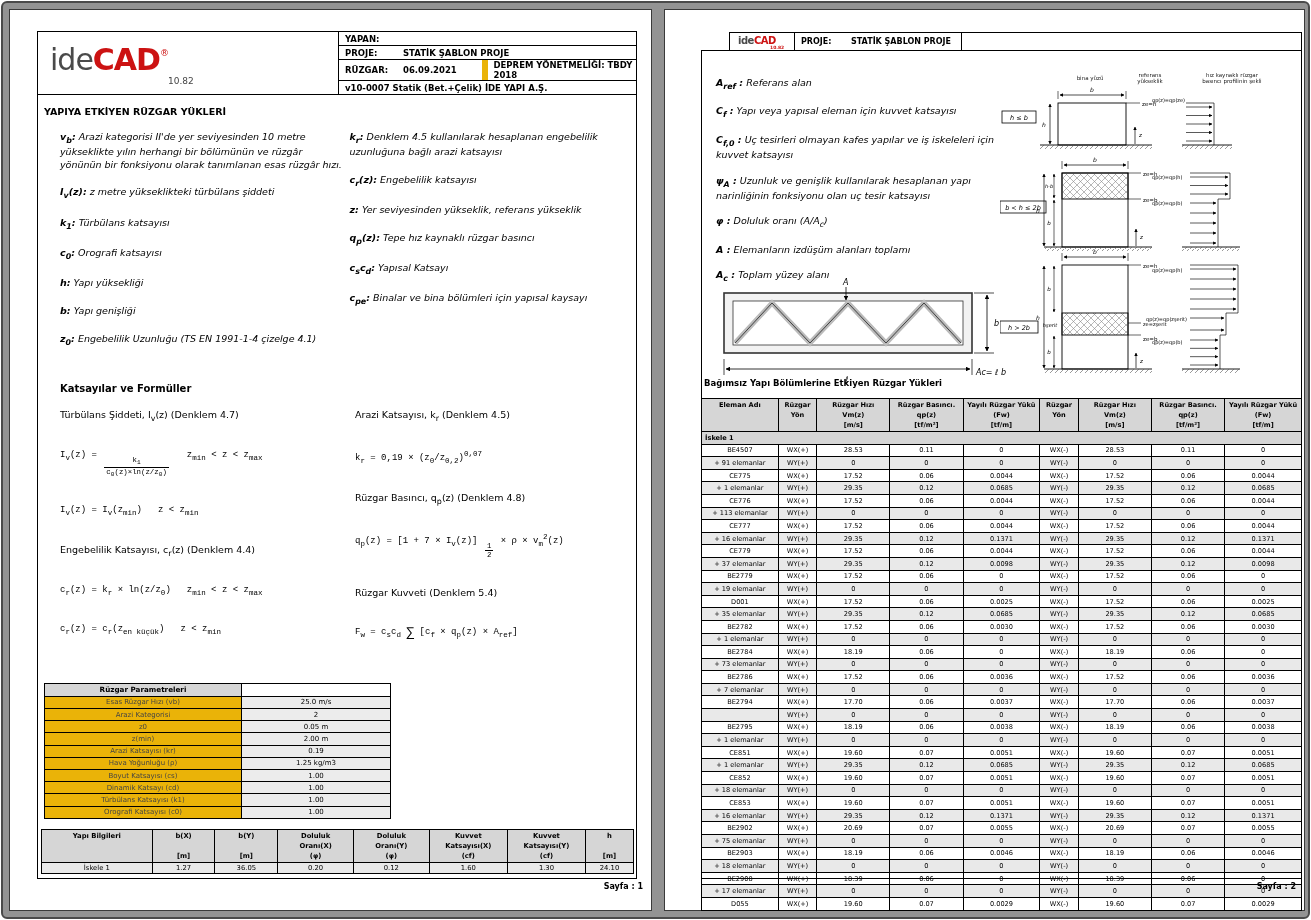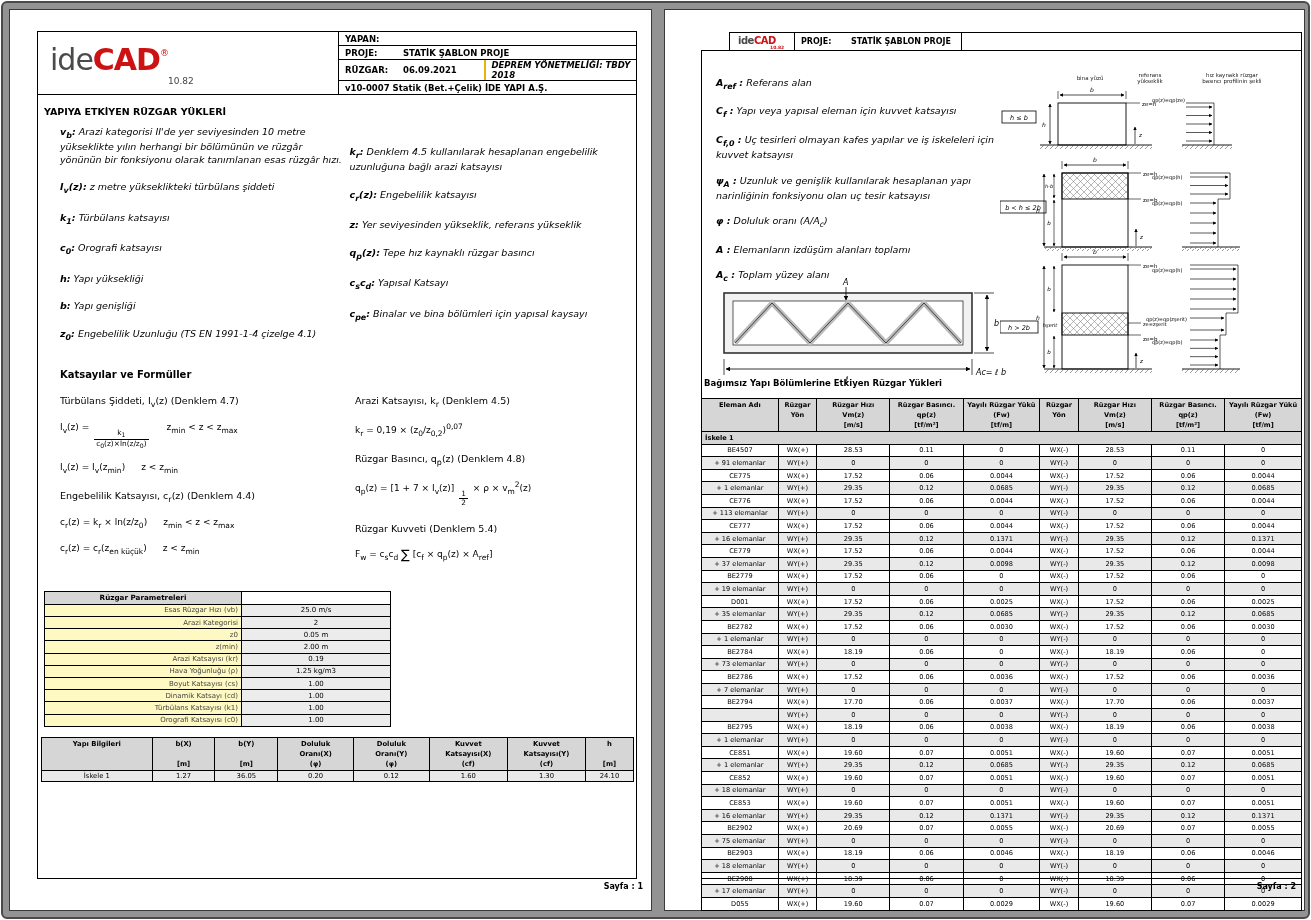--- a/index.html
+++ b/index.html
@@ -17,48 +17,48 @@
   .logo-big{position:absolute;left:12px;top:10px;font-size:30px;letter-spacing:-1px;}
   .logo-ide{color:#4a4a4a;}
   .logo-cad{color:#cc1212;font-weight:bold;}
   .logo-reg{font-size:9px;color:#cc1212;vertical-align:14px;}
   .logo-ver{position:absolute;left:130px;top:44px;font-size:9px;color:#444;}
   .hdr1-right{flex:1;display:flex;flex-direction:column;font-size:8.5px;font-weight:bold;}
   .hrow{flex:1;display:flex;align-items:center;border-bottom:1px solid #000;}
   .hrow:last-child{border-bottom:none;}
   .hlabel{width:58px;padding-left:6px;}
   .hhalf{flex:1;display:flex;align-items:center;height:100%;}
-  .hhalf.right{border-left:2px solid #eab308;padding-left:6px;font-style:italic;}
+  .hhalf.right{border-left:6px solid #eab308;padding-left:6px;}
   .hfull{padding-left:6px;}
   
   .body1{position:absolute;left:0;right:0;top:62px;bottom:0;overflow:hidden;}
   .doc-title{margin:12px 0 0 6px;font-size:9.5px;font-weight:bold;}
-  .defs-wrap{display:flex;min-height:250px;align-items:center;}
+  .defs-wrap{display:flex;margin-top:14px;min-height:250px;align-items:flex-start;}
   .defcol1{width:285px;margin-left:22px;}
   .defcol2{width:288px;margin-left:6px;}
   .def-item{font-style:italic;font-size:9.5px;line-height:1.32;margin:0 0 15px 0;}
   .def-item b{font-style:italic;}
   .sec-h1{font-size:10px;font-weight:bold;margin:2px 0 0 22px;}
   .formulas-wrap{display:flex;margin-top:0;}
   .fcol1{width:295px;margin-left:22px;}
   .fcol2{width:280px;}
   .f-head{font-size:9.5px;margin:15px 0 0 0;}
-  .f-row{font-size:9px;margin:13px 0;}
+  .f-row{font-size:9px;margin:27px 0;font-family:Liberation Mono, monospace;}
   .f-cond{display:inline-block;margin-left:16px;}
   frac{display:inline-flex;flex-direction:column;vertical-align:-0.7em;text-align:center;
        font-size:0.82em;line-height:1.15;margin:0 2px;}
   fn{display:block;border-bottom:1px solid #000;padding:0 2px;}
   fd{display:block;padding:0 2px;}
   .sigma{font-size:13px;vertical-align:-2px;}
   
   table{border-collapse:collapse;}
   .ptable{margin:16px 0 0 6px;width:347px;font-size:7px;}
   .ptable td{border:1px solid #000;padding:1.6px 3px;text-align:center;}
   .ptable .pt-title{background:#d6d6d6;font-weight:bold;font-size:7.2px;}
-  .ptable .lab{background:#fef9c3;color:#444;width:190px;text-align:right;}
+  .ptable .lab{background:#eab308;color:#444;width:190px;}
   .ptable .val{background:#ececec;}
   .btable{margin:10px 0 0 3px;width:593px;font-size:6.8px;}
   .btable td{border:1px solid #000;padding:1px 2px;text-align:center;vertical-align:top;}
   .btable .bh{background:#d6d6d6;font-weight:bold;}
   .btable .bd{background:#e9e9e9;}
   .hl{height:10px;line-height:10px;white-space:nowrap;}
   .footer{position:absolute;font-size:8px;font-weight:bold;}
   #footer1{right:8px;top:872px;}
   #footer2{right:8px;top:872px;}
   

